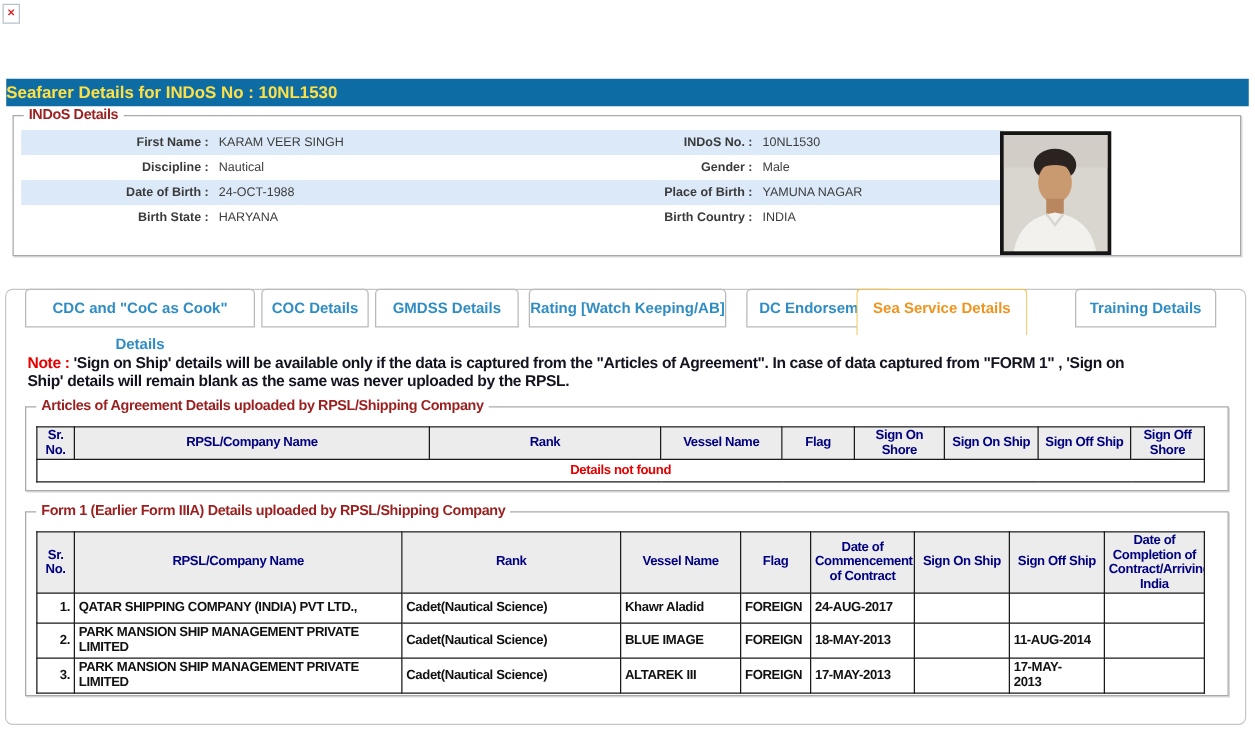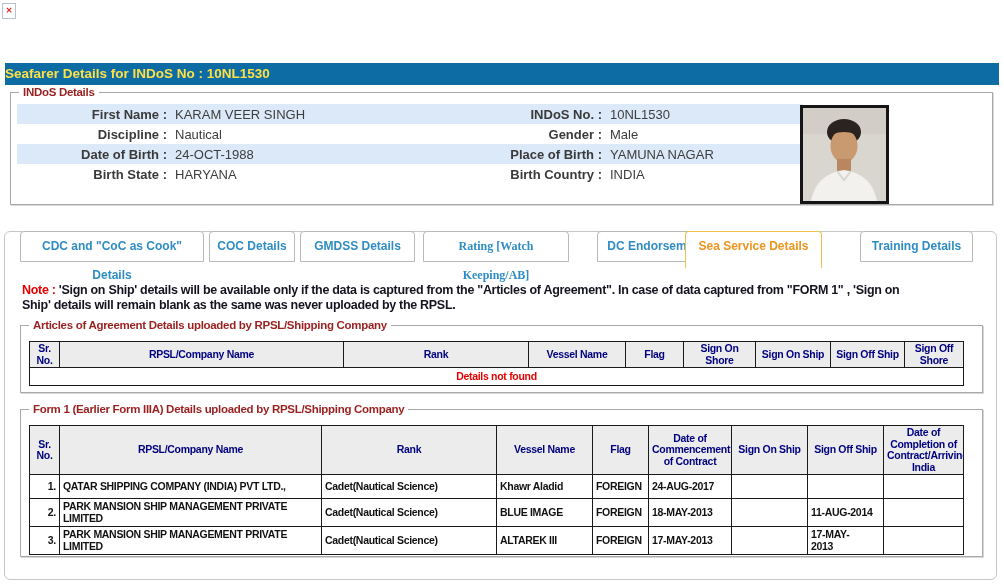--- a/index.html
+++ b/index.html
@@ -14,38 +14,38 @@
   
   #titlebar{position:absolute;left:5px;top:63px;width:994px;height:22px;background:#0d6ca4;color:#fde047;
     font-size:13.5px;font-weight:bold;text-align:left;line-height:22px;}
 
   
   .fieldset{position:absolute;border:1px solid #a9a9a9;background:#fff;box-shadow:1px 1px 0 #d7d7d7;}
   .fieldset .legend{position:absolute;top:-7px;left:8px;background:#fff;padding:0 4px;color:#9a1f1f;
     font-weight:bold;font-size:11.5px;line-height:13px;}
   #indos-fieldset{left:10px;top:92px;width:981px;height:111px;}
   #indos-rows{position:absolute;left:6px;top:11px;width:786px;}
-  .indos-row{display:flex;height:20px;align-items:center;font-size:13px;color:#3d3d3d;}
+  .indos-row{display:flex;height:20px;align-items:center;font-size:10px;color:#3d3d3d;}
   .indos-row.stripe{background:#dbe9f8;}
   .flabel{font-weight:bold;text-align:right;color:#3a3a3a;}
   .flabel.c1{width:150px;}
   .fvalue.v1{width:262px;padding-left:8px;}
   .flabel.c2{width:165px;}
   .fvalue.v2{flex:1;padding-left:8px;}
   #photo-box{position:absolute;left:789px;top:12px;width:83px;height:93px;border:3px solid #151515;background:#d9d5cf;}
   #photo-box svg{display:block;}
 
   
   .tab{position:absolute;top:231px;height:31px;box-sizing:border-box;border:1px solid #b9b9b9;border-radius:4px 4px 0 0;
     background:#fff;color:#2f8dc4;font-size:12px;font-weight:bold;text-align:center;line-height:29px;cursor:pointer;z-index:2;}
   .tab.active{border:1px solid #f0c14b;border-bottom:none;height:37px;color:#ee941f;z-index:3;}
   #tab-0{left:20px;width:184px;}
   #tab-1{left:209px;width:86px;}
   #tab-2{left:300px;width:115px;}
-  #tab-3{left:423px;width:146px;font-family:Liberation Serif, serif;}
+  #tab-3{left:423px;width:158px;}
   #tab-4{left:597px;width:118px;}
   #tab-5{left:685px;width:137px;}
   #tab-6{left:860px;width:113px;}
 
   
   #panel{position:absolute;left:4px;top:231px;width:991px;height:347px;border:1px solid #c6c6c6;border-radius:6px;background:#fff;z-index:1;}
 
   
   #note{position:absolute;left:22px;top:283px;width:964px;font-size:12.5px;font-weight:bold;color:#141420;line-height:15px;z-index:2;}
   #note .note-prefix{color:#e60000;}

